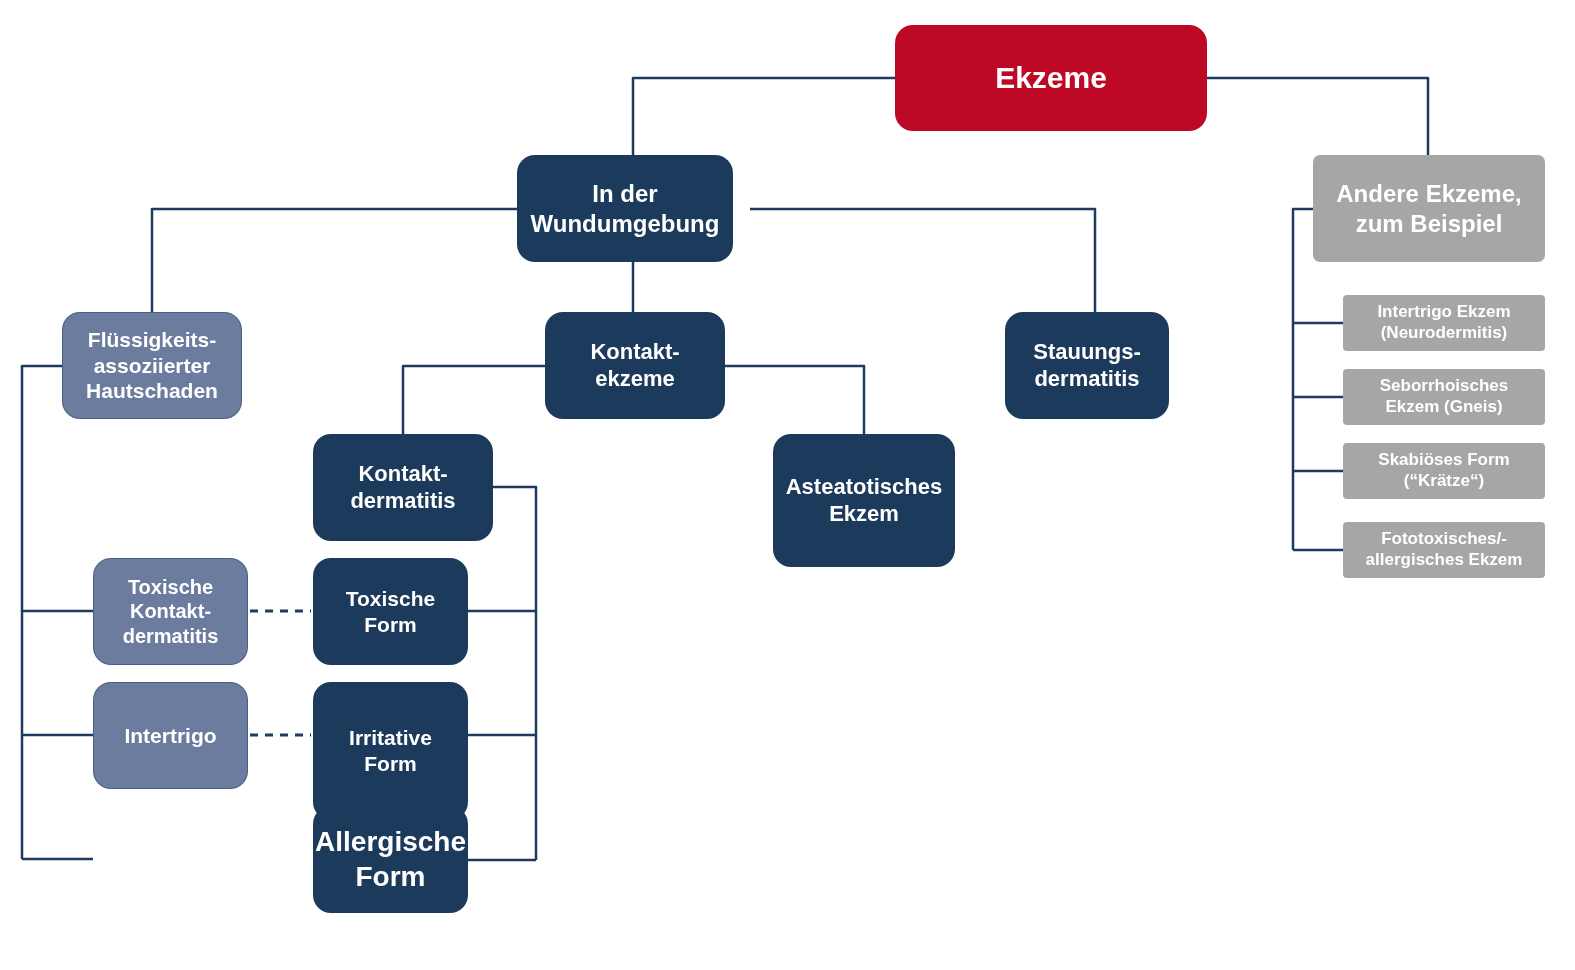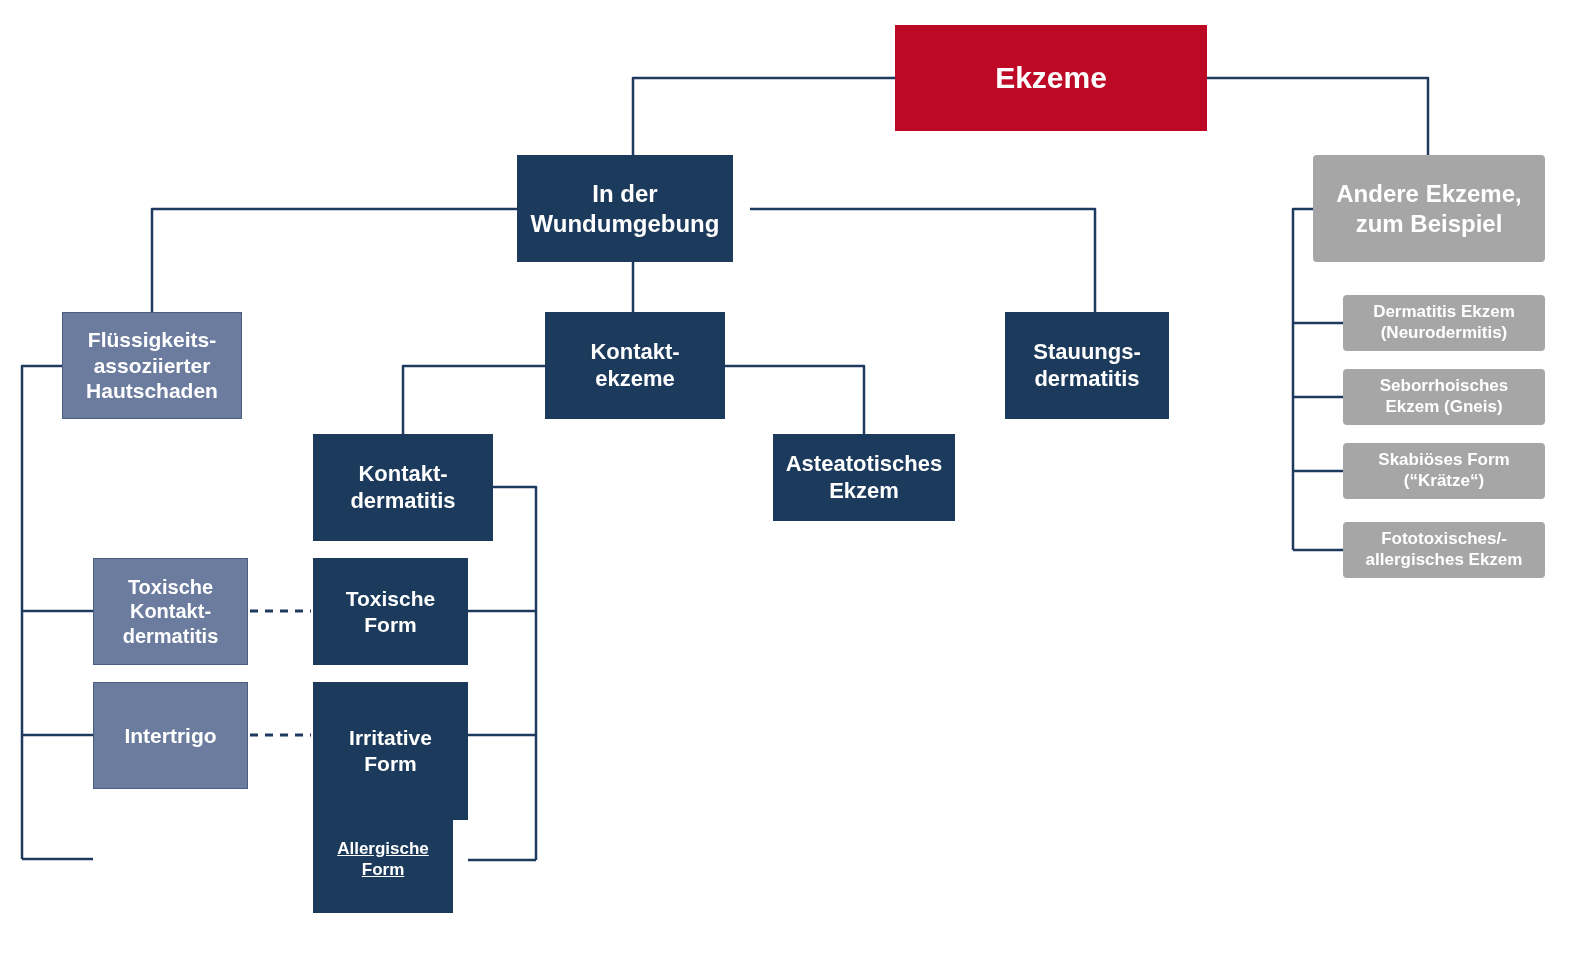--- a/index.html
+++ b/index.html
@@ -20,21 +20,21 @@
   }
   #wires{position:absolute;left:0;top:0;width:1575px;height:970px;z-index:0;}
   #wires path{fill:none;stroke:var(--line);stroke-width:2.5;stroke-linejoin:round;stroke-linecap:butt;}
   #wires path.dashed{stroke-width:3.2;stroke-dasharray:8 7;}
   .node{
     position:absolute;z-index:1;
     display:flex;align-items:center;justify-content:center;
     text-align:center;color:var(--text);
     font-weight:bold;line-height:1.22;
     white-space:pre-line;
-    border-radius:0;
+    border-radius:18px;
     box-sizing:border-box;
     padding:4px 6px;
   }
   .red{background:var(--red);}
   .navy{background:var(--navy);}
   .slate{background:var(--slate);border:1.5px solid rgba(31,58,95,.45);}
   .gray{background:var(--gray);border-radius:4px;}
 </style>
 </head>
 <body>
@@ -71,56 +71,56 @@
     <path d="M 1293 397 H 1343"></path>
     <path d="M 1293 471 H 1343"></path>
     <path d="M 1293 550 H 1343"></path>
   </svg>
 
   <div class="node red" style="left:895px;top:25px;width:312px;height:106px;font-size:30px;">Ekzeme</div>
 
   <div class="node navy" style="left:517px;top:155px;width:216px;height:107px;font-size:24px;">In der
 Wundumgebung</div>
 
-  <div class="node gray" style="left:1313px;top:155px;width:232px;height:107px;font-size:24px;">Andere Ekzeme,
+  <div class="node gray" style="left:1313px;top:155px;width:232px;height:107px;font-size:24px;border-radius:7px;">Andere Ekzeme,
 zum Beispiel</div>
 
   <div class="node slate" style="left:62px;top:312px;width:180px;height:107px;font-size:21px;">Flüssigkeits-
 assoziierter
 Hautschaden</div>
 
   <div class="node navy" style="left:545px;top:312px;width:180px;height:107px;font-size:22px;">Kontakt-
 ekzeme</div>
 
   <div class="node navy" style="left:1005px;top:312px;width:164px;height:107px;font-size:22px;">Stauungs-
 dermatitis</div>
 
   <div class="node navy" style="left:313px;top:434px;width:180px;height:107px;font-size:22px;">Kontakt-
 dermatitis</div>
 
-  <div class="node navy" style="left:773px;top:434px;width:182px;height:87px;font-size:22px;">Asteatotisches
+  <div class="node navy" style="left:773px;top:434px;width:182px;height:133px;font-size:22px;">Asteatotisches
 Ekzem</div>
 
   <div class="node slate" style="left:93px;top:558px;width:155px;height:107px;font-size:20px;">Toxische
 Kontakt-
 dermatitis</div>
 
   <div class="node navy" style="left:313px;top:558px;width:155px;height:107px;font-size:21px;">Toxische
 Form</div>
 
   <div class="node slate" style="left:93px;top:682px;width:155px;height:107px;font-size:21px;">Intertrigo</div>
 
   <div class="node navy" style="left:313px;top:682px;width:155px;height:138px;font-size:21px;">Irritative
 Form</div>
 
 
-  <div class="node navy" style="left:313px;top:806px;width:140px;height:107px;font-size:17px;text-decoration:underline;">Allergische
+  <div class="node navy" style="left:313px;top:806px;width:155px;height:107px;font-size:28px;">Allergische
 Form</div>
 
-  <div class="node gray" style="left:1343px;top:295px;width:202px;height:56px;font-size:17px;">Dermatitis Ekzem
+  <div class="node gray" style="left:1343px;top:295px;width:202px;height:56px;font-size:17px;">Intertrigo Ekzem
 (Neurodermitis)</div>
 
   <div class="node gray" style="left:1343px;top:369px;width:202px;height:56px;font-size:17px;">Seborrhoisches
 Ekzem (Gneis)</div>
 
   <div class="node gray" style="left:1343px;top:443px;width:202px;height:56px;font-size:17px;">Skabiöses Form
 (“Krätze“)</div>
 
   <div class="node gray" style="left:1343px;top:522px;width:202px;height:56px;font-size:17px;">Fototoxisches/-
 allergisches Ekzem</div>

